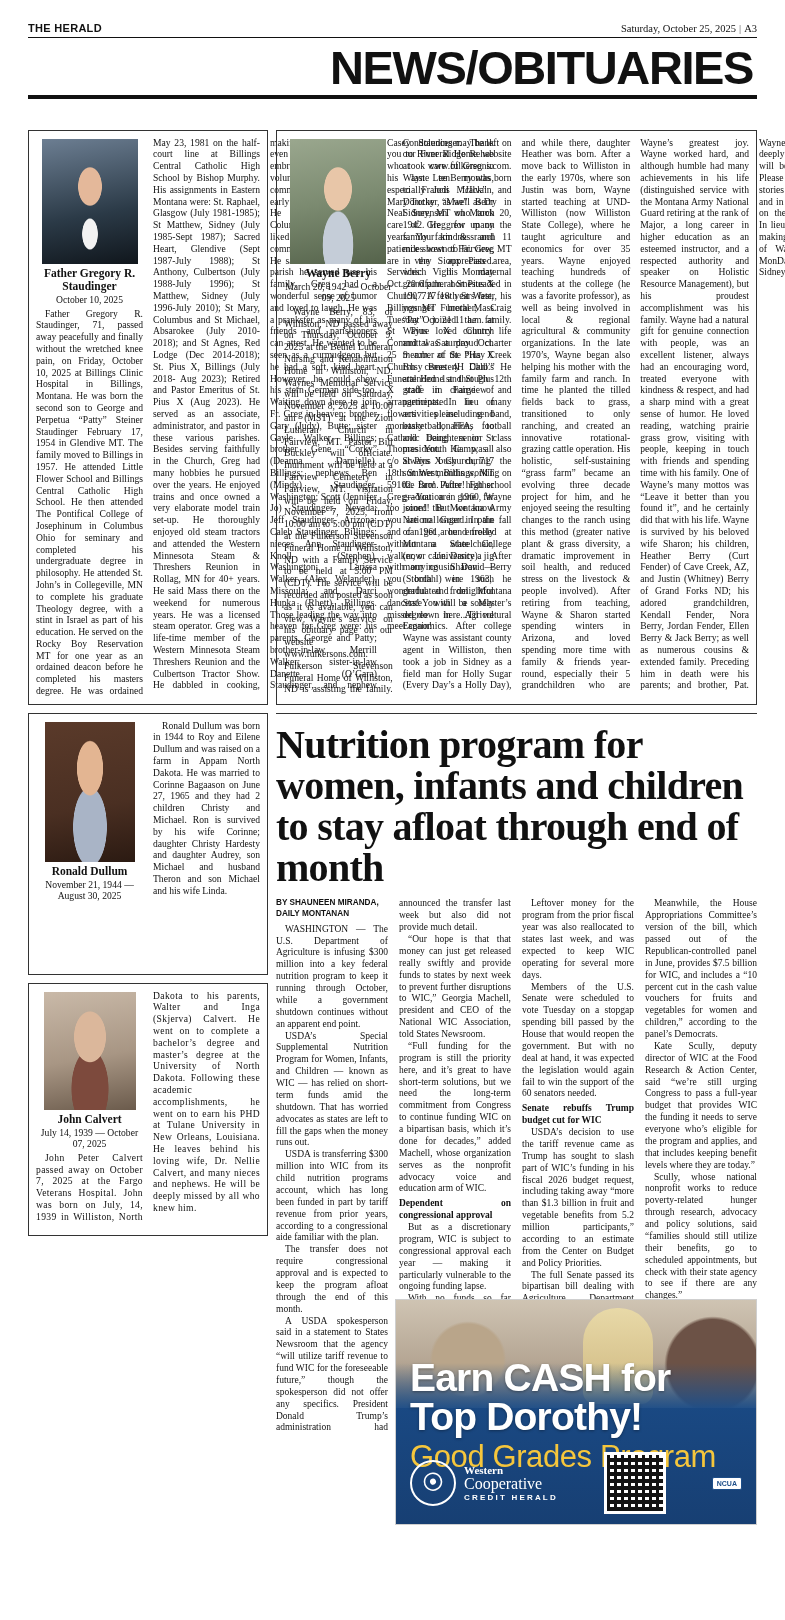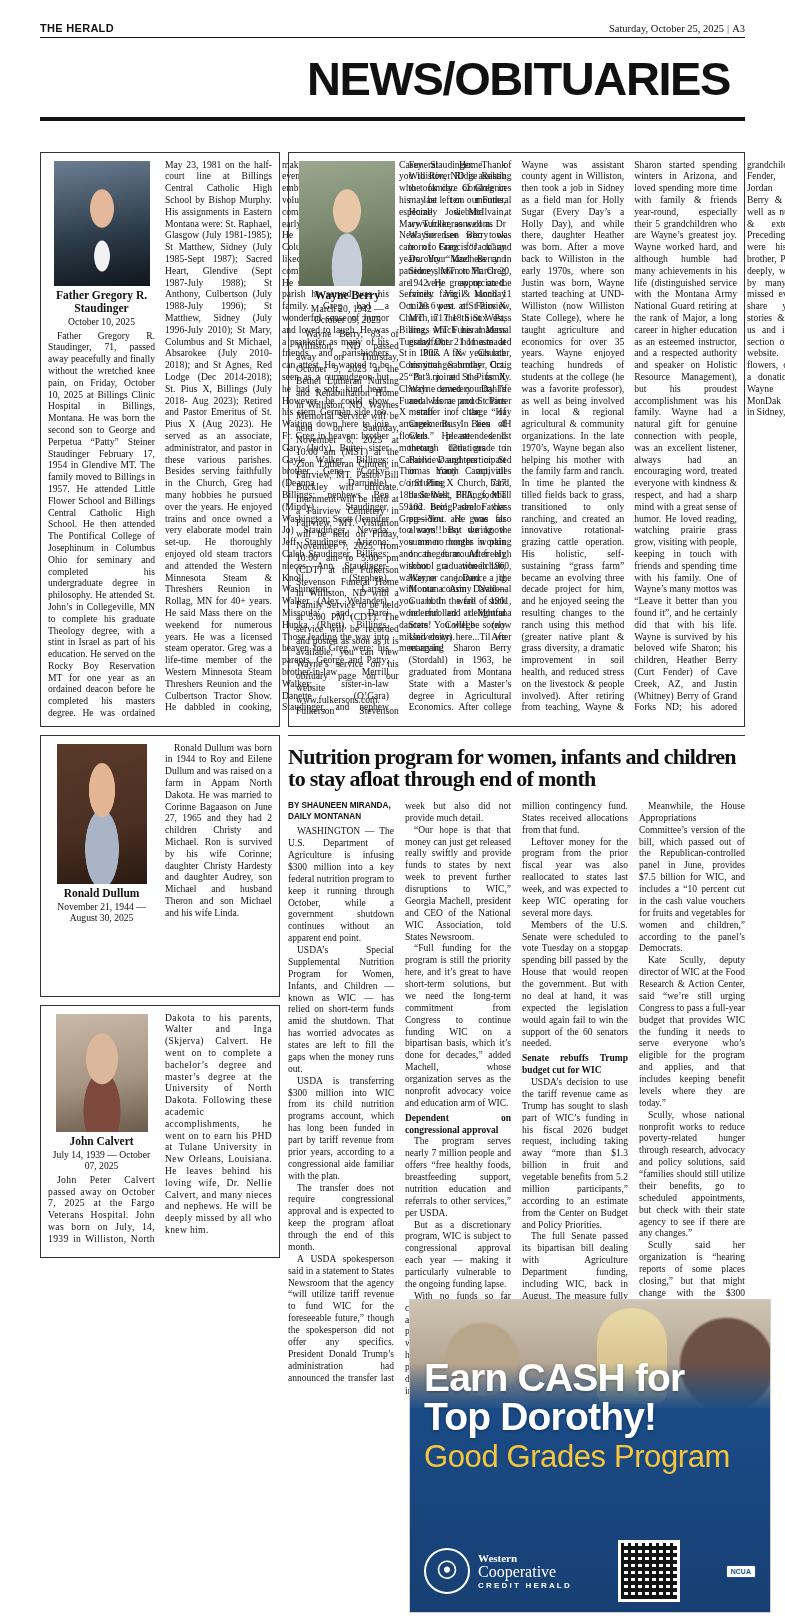--- a/index.html
+++ b/index.html
@@ -13,21 +13,21 @@
     font-family: "Liberation Serif", serif;
     color: #111;
     overflow: hidden;
     position: relative;
   }
   .page {
     position: relative;
     width: 785px;
     height: 1620px;
     box-sizing: border-box;
-    padding: 0 40px;
+    padding: 0 28px;
   }
 
   
   .masthead {
     display: flex;
     align-items: flex-end;
     justify-content: space-between;
     padding-top: 22px;
     padding-bottom: 3px;
   }
@@ -49,21 +49,21 @@
   .section-title-wrap {
     text-align: right;
     padding-top: 2px;
   }
   .section-title {
     font-family: "Liberation Sans", sans-serif;
     font-weight: bold;
     font-size: 47px;
     line-height: 0.95;
     letter-spacing: -1.4px;
-    margin: 15px;
+    margin: 4px;
     color:#111;
   }
   .rule-thick {
     border-top: 4px solid #111;
     margin-top: 4px;
     margin-bottom: 8px;
   }
 
   
   .obit-box {
@@ -140,21 +140,21 @@
   .obit-calvert .obit-photo { width: 92px; height: 118px; }
 
   
   .article {
     border-top: 1px solid #333;
     padding-top: 6px;
   }
   .headline {
     font-family: "Liberation Serif", serif;
     font-weight: bold;
-    font-size: 22px;
+    font-size: 40px;
     line-height: 1.03;
     letter-spacing: -0.7px;
     margin: 4px 0 10px 0;
   }
   .byline {
     font-family: "Liberation Sans", sans-serif;
     font-weight: bold;
     font-size: 8.2px;
     line-height: 1.3;
     text-transform: uppercase;
@@ -174,24 +174,24 @@
   }
   .subhead {
     font-weight: bold;
     text-indent: 0 !important;
     margin-top: 3px !important;
   }
 
   
   .ad {
     position: absolute;
-    left: 409px;
+    left: 395px;
     top: 1299px;
     width: 362px;
-    height: 314px;
+    height: 226px;
     box-sizing: border-box;
     border: 1px solid #cfcfcf;
     background: linear-gradient(180deg, #1d4e89 0%, #1a4a85 40%, #173f73 100%);
     overflow: hidden;
   }
   .ad-photo {
     position: absolute;
     left: 0; top: 0;
     width: 100%;
     height: 108px;
@@ -388,21 +388,20 @@
       <div class="article-cols">
         <div class="byline">BY SHAUNEEN MIRANDA, DAILY MONTANAN</div>
         <p>WASHINGTON — The U.S. Department of Agriculture is infusing $300 million into a key federal nutrition program to keep it running through October, while a government shutdown continues without an apparent end point.</p>
         <p>USDA’s Special Supplemental Nutrition Program for Women, Infants, and Children — known as WIC — has relied on short-term funds amid the shutdown. That has worried advocates as states are left to fill the gaps when the money runs out.</p>
         <p>USDA is transferring $300 million into WIC from its child nutrition programs account, which has long been funded in part by tariff revenue from prior years, according to a congressional aide familiar with the plan.</p>
         <p>The transfer does not require congressional approval and is expected to keep the program afloat through the end of this month.</p>
         <p>A USDA spokesperson said in a statement to States Newsroom that the agency “will utilize tariff revenue to fund WIC for the foreseeable future,” though the spokesperson did not offer any specifics. President Donald Trump’s administration had announced the transfer last week but also did not provide much detail.</p>
         <p>“Our hope is that that money can just get released really swiftly and provide funds to states by next week to prevent further disruptions to WIC,” Georgia Machell, president and CEO of the National WIC Association, told States Newsroom.</p>
         <p>“Full funding for the program is still the priority here, and it’s great to have short-term solutions, but we need the long-term commitment from Congress to continue funding WIC on a bipartisan basis, which it’s done for decades,” added Machell, whose organization serves as the nonprofit advocacy voice and education arm of WIC.</p>
         <p class="subhead">Dependent on congressional approval</p>
-        <p>The program serves nearly 7 million people and offers “free healthy foods, breastfeeding support, nutrition education and referrals to other services,” per USDA.</p>
         <p>But as a discretionary program, WIC is subject to congressional approval each year — making it particularly vulnerable to the ongoing funding lapse.</p>
         <p>With no funds so far congressionally appropriated for the program in fiscal 2026, which began Oct. 1, WIC has relied on several small pots of money in recent days to keep it running, including USDA’s $150 million contingency fund. States received allocations from that fund.</p>
         <p>Leftover money for the program from the prior fiscal year was also reallocated to states last week, and was expected to keep WIC operating for several more days.</p>
         <p>Members of the U.S. Senate were scheduled to vote Tuesday on a stopgap spending bill passed by the House that would reopen the government. But with no deal at hand, it was expected the legislation would again fail to win the support of the 60 senators needed.</p>
         <p class="subhead">Senate rebuffs Trump budget cut for WIC</p>
         <p>USDA’s decision to use the tariff revenue came as Trump has sought to slash part of WIC’s funding in his fiscal 2026 budget request, including taking away “more than $1.3 billion in fruit and vegetable benefits from 5.2 million participants,” according to an estimate from the Center on Budget and Policy Priorities.</p>
         <p>The full Senate passed its bipartisan bill dealing with Agriculture Department funding, including WIC, back in August. The measure fully funds the program for fiscal 2026 at $8.2 billion and “continues full funding for additional fruit and vegetable benefits,” according to Senate Appropriations Committee Democrats.</p>
         <p>Meanwhile, the House Appropriations Committee’s version of the bill, which passed out of the Republican-controlled panel in June, provides $7.5 billion for WIC, and includes a “10 percent cut in the cash value vouchers for fruits and vegetables for women and children,” according to the panel’s Democrats.</p>
         <p>Kate Scully, deputy director of WIC at the Food Research &amp; Action Center, said “we’re still urging Congress to pass a full-year budget that provides WIC the funding it needs to serve everyone who’s eligible for the program and applies, and that includes keeping benefit levels where they are today.”</p>
         <p>Scully, whose national nonprofit works to reduce poverty-related hunger through research, advocacy and policy solutions, said “families should still utilize their benefits, go to scheduled appointments, but check with their state agency to see if there are any changes.”</p>

